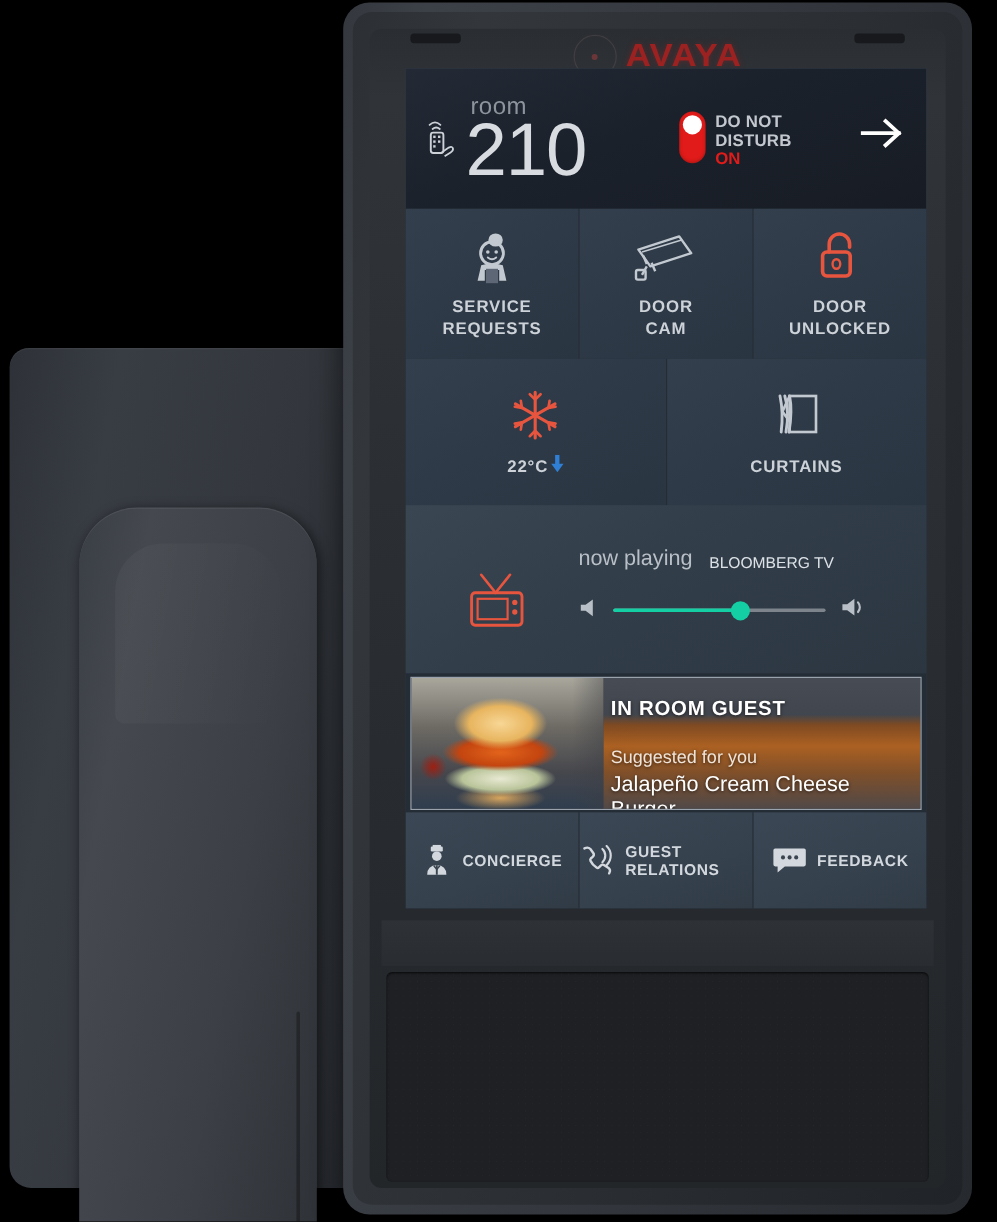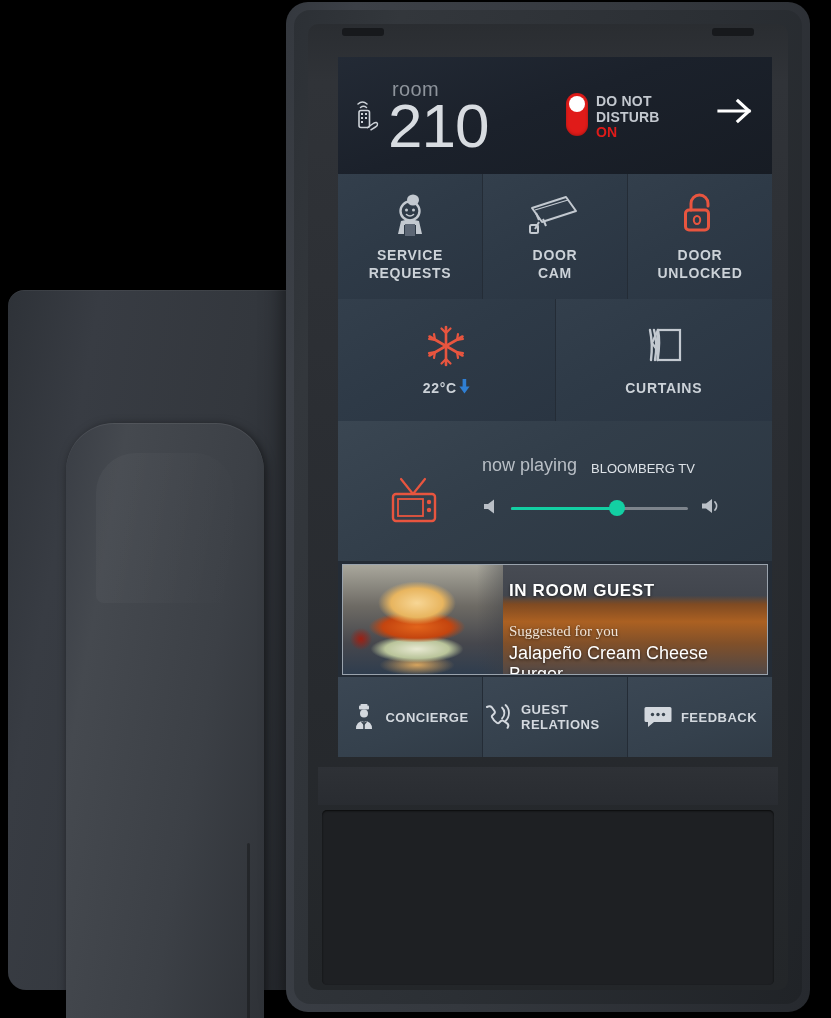--- a/index.html
+++ b/index.html
@@ -262,21 +262,20 @@
   }
   #banner-title {
     position: absolute; left: 166px; top: 16px;
     color: #ffffff; font-size: 17px; font-weight: bold; letter-spacing: 0.6px;
     text-shadow: 0 1px 3px rgba(0,0,0,0.6);
   }
   #banner-sub {
     position: absolute; left: 166px; top: 58px;
     color: #f0e4d8; font-size: 15px;
     text-shadow: 0 1px 3px rgba(0,0,0,0.65);
-    font-family: Liberation Serif, serif;
   }
   #banner-item {
     position: absolute; left: 166px; top: 78px;
     color: #ffffff; font-size: 18px;
     text-shadow: 0 1px 3px rgba(0,0,0,0.65);
   }
 
   
   #bottom-nav {
     flex: 1 1 auto;
@@ -331,20 +330,24 @@
     </div>
   </div>
 
   <div id="device">
     <div id="device-inner">
       <div id="bezel">
         <div id="top-slot-left"></div>
         <div id="top-slot-right"></div>
       </div>
 
+      <div id="brand-row">
+        <div id="brand-circle"></div>
+        <div id="brand-logo">AVAYA</div>
+      </div>
 
       <div id="under-screen-gap"></div>
       <div id="speaker-panel">
         <div id="speaker-grille"></div>
       </div>
     </div>
   </div>
 
   <div id="screen">
 

